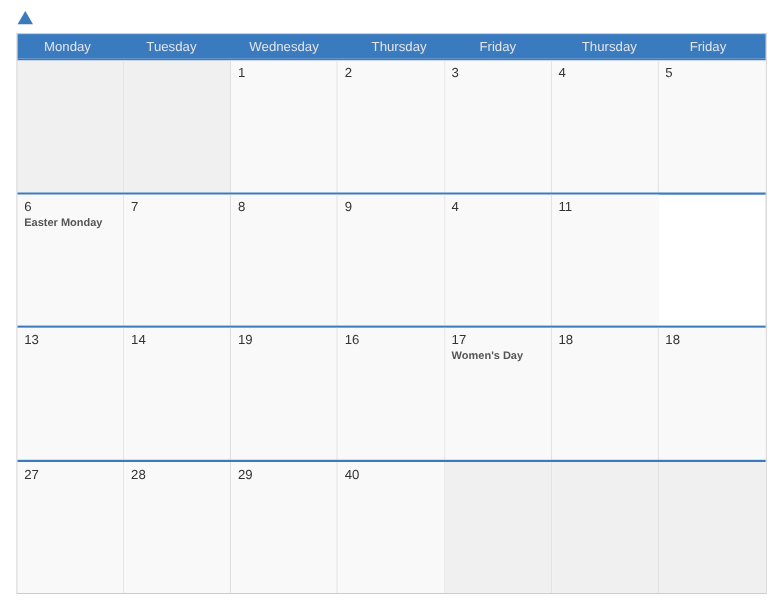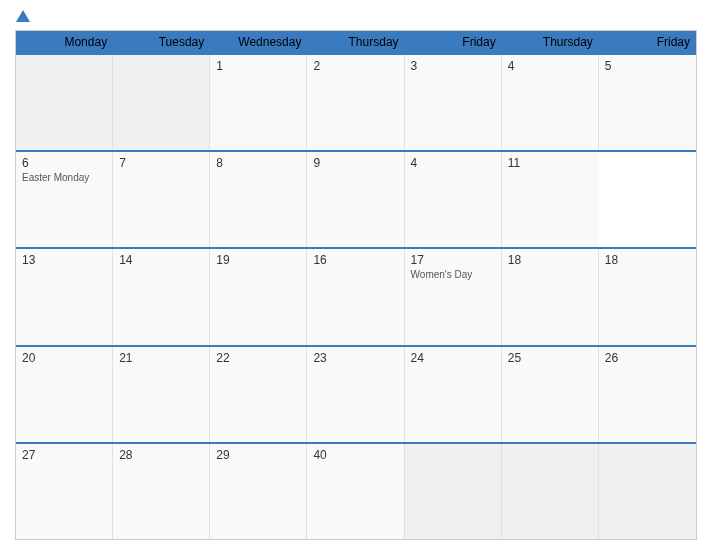--- a/index.html
+++ b/index.html
@@ -67,24 +67,24 @@
       display: flex;
       flex-direction: column;
       border: 1px solid #ccc;
     }
     .cal-header {
       display: grid;
       grid-template-columns: repeat(7, 1fr);
       background: #3a7abf;
     }
     .cal-header-cell {
-      color: #000000;
+      color: #e5e5e5;
       font-size: 12px;
-      padding: 4px 6px;
-      text-align: right;
+      padding: 4px 24px;
+      text-align: left;
       font-weight: normal;
     }
     .cal-body {
       flex: 1;
       display: flex;
       flex-direction: column;
     }
     .cal-week {
       display: grid;
       grid-template-columns: repeat(7, 1fr);
@@ -108,20 +108,21 @@
     .day-number {
       font-size: 12px;
       color: #333;
       display: block;
       margin-bottom: 2px;
     }
     .event {
       font-size: 10px;
       color: #555;
       margin-top: 2px;
+      font-weight: bold;
     }
   </style>
 </head>
 <body>
 
 <div class="page">
   <div class="header">
     <div class="logo">
       <span class="logo-general"></span>
       <span class="logo-triangle"></span>
@@ -201,43 +202,20 @@
           </div>
           <div class="cal-cell">
             <span class="day-number">18</span>
           </div>
           <div class="cal-cell">
             <span class="day-number">18</span>
           </div>
         </div>
         <div class="cal-week">
           <div class="cal-cell">
-            <span class="day-number">20</span>
-          </div>
-          <div class="cal-cell">
-            <span class="day-number">21</span>
-          </div>
-          <div class="cal-cell">
-            <span class="day-number">22</span>
-          </div>
-          <div class="cal-cell">
-            <span class="day-number">23</span>
-          </div>
-          <div class="cal-cell">
-            <span class="day-number">24</span>
-          </div>
-          <div class="cal-cell">
-            <span class="day-number">25</span>
-          </div>
-          <div class="cal-cell">
-            <span class="day-number">26</span>
-          </div>
-        </div>
-        <div class="cal-week">
-          <div class="cal-cell">
             <span class="day-number">27</span>
           </div>
           <div class="cal-cell">
             <span class="day-number">28</span>
           </div>
           <div class="cal-cell">
             <span class="day-number">29</span>
           </div>
           <div class="cal-cell">
             <span class="day-number">40</span>

